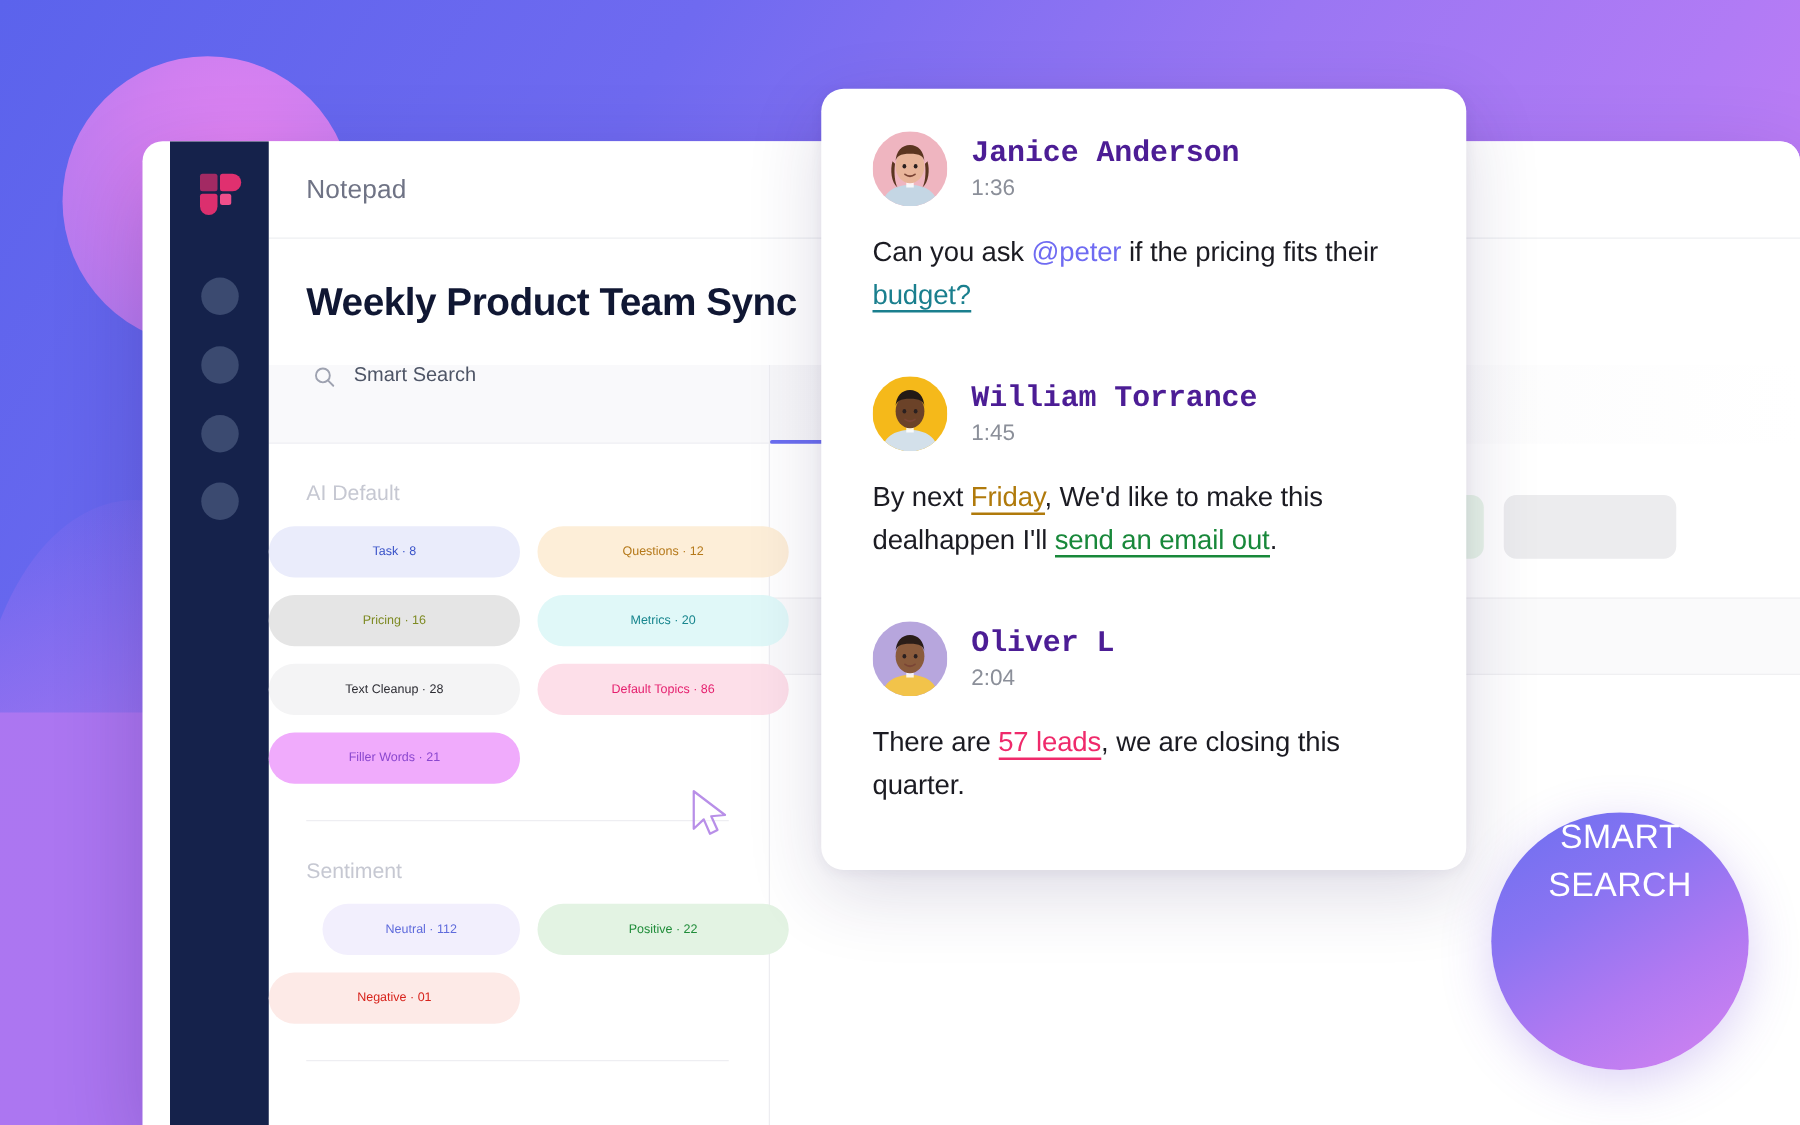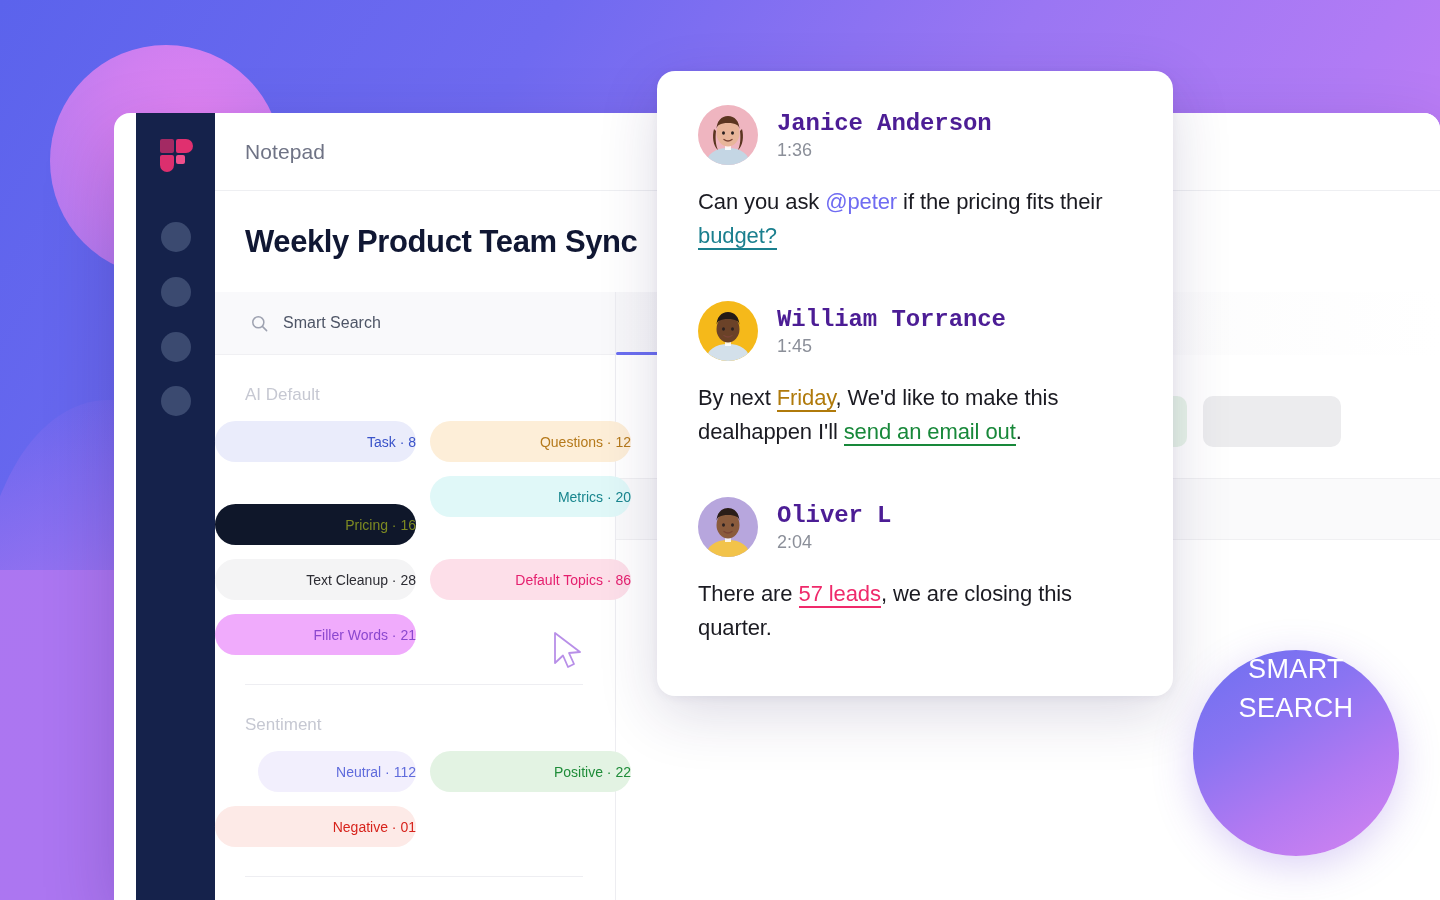--- a/index.html
+++ b/index.html
@@ -126,21 +126,21 @@
     width: 401px;
     flex: 0 0 401px;
     position: relative;
     background: #ffffff;
     border-right: 1px solid #ededf1;
   }
   #searchbar {
     height: 63px;
     background: #f9f9fb;
     display: flex;
-    align-items: center;
+    align-items: flex-start;
     padding-left: 35px;
     gap: 14px;
     border-bottom: 1px solid #f0f0f3;
   }
   #searchbar .sicon { width: 19px; height: 19px; display:block; }
   #searchbar .stext { font-size: 16px; color: #4e5566; }
 
   .group-label {
     font-size: 17px;
     color: #c6c8d2;
@@ -152,22 +152,22 @@
     grid-template-columns: 201px 201px;
     gap: 14px 14px;
     padding: 16px 0 0 50px;
     margin-left: -50px;
   }
   .chip {
     height: 41px;
     border-radius: 21px;
     display: flex;
     align-items: center;
-    justify-content: flex-end;
-    font-size: 14px;
+    justify-content: center;
+    font-size: 10px;
     white-space: nowrap;
     position: relative;
     z-index: 2;
   }
   
   .chip-grid .chip:nth-child(odd) { margin-left: 0; }
 
   .divider {
     height: 1px;
     background: #eeeef2;
@@ -315,21 +315,21 @@
           </div>
 
           <div class="group-label">AI Default</div>
           <div class="chip-grid" id="ai-chip-grid">
               <div class="chip" style="background: rgb(234, 236, 251); color: rgb(58, 83, 201);">
                 <span>Task · 8</span>
               </div>
               <div class="chip" style="background: rgb(253, 238, 216); color: rgb(181, 121, 26);">
                 <span>Questions · 12</span>
               </div>
-              <div class="chip" style="background: #0f172a; color: rgb(125, 138, 34); margin-top: 28px;">
+              <div class="chip" style="background: #e5e5e5; color: rgb(125, 138, 34);">
                 <span>Pricing · 16</span>
               </div>
               <div class="chip" style="background: rgb(224, 248, 248); color: rgb(24, 134, 142);">
                 <span>Metrics · 20</span>
               </div>
               <div class="chip" style="background: rgb(244, 244, 245); color: rgb(44, 44, 51);">
                 <span>Text Cleanup · 28</span>
               </div>
               <div class="chip" style="background: rgb(253, 223, 233); color: rgb(229, 31, 110);">
                 <span>Default Topics · 86</span>

